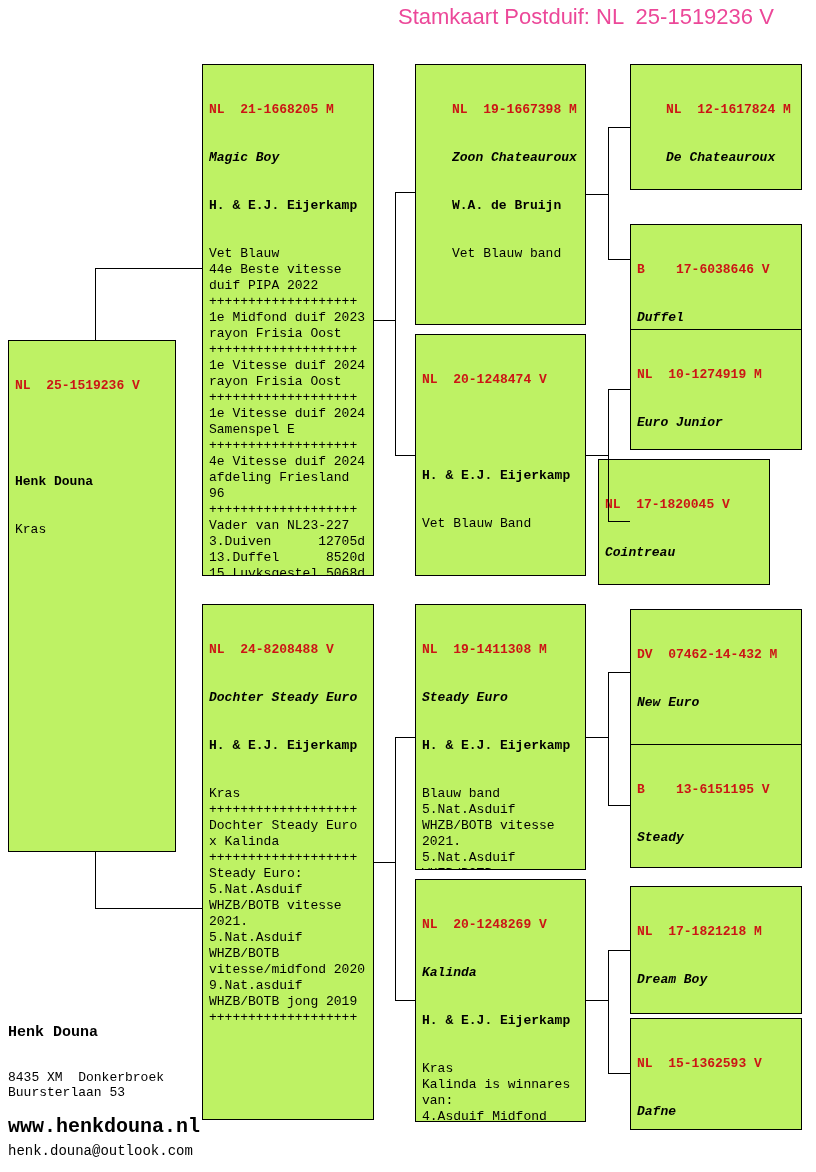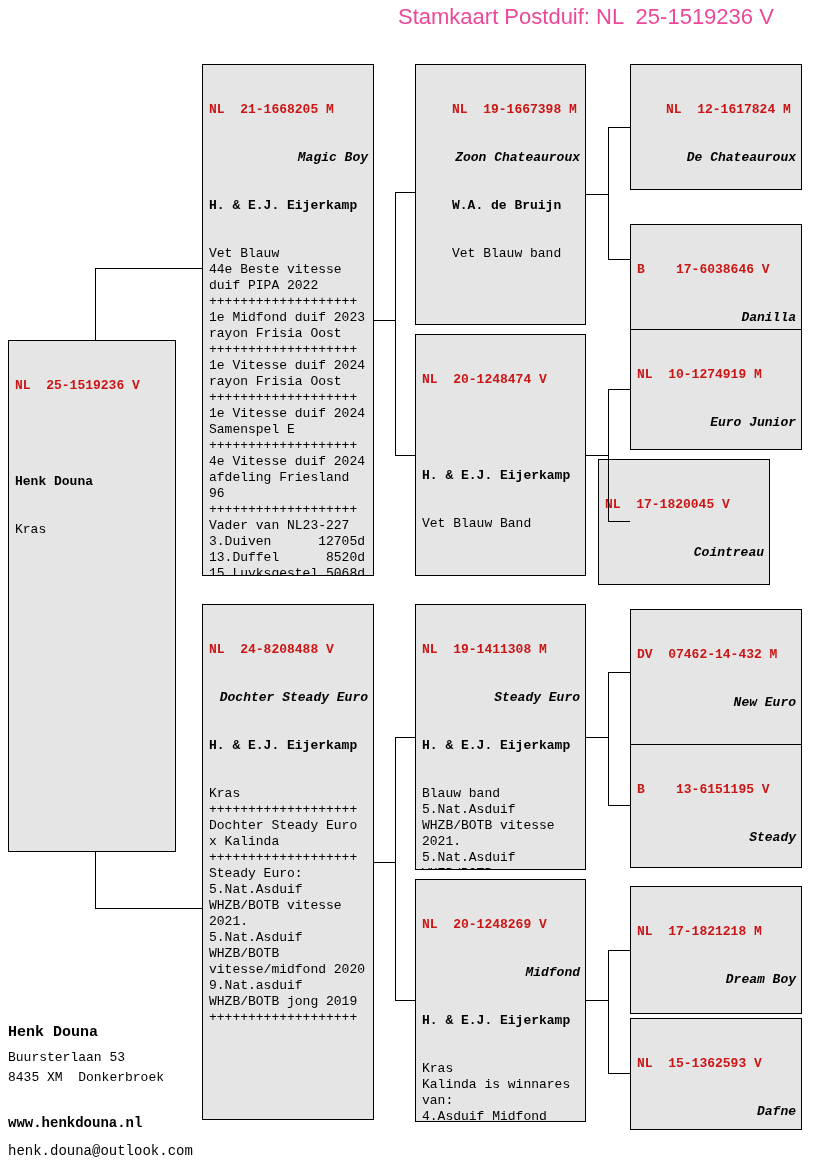--- a/index.html
+++ b/index.html
@@ -6,35 +6,35 @@
   body {
     width:816px; height:1172px; position:relative; background:#ffffff;
     font-family:"Liberation Mono", monospace; color:#000;
   }
   .title {
     position:absolute; left:398px; top:4px;
     font-family:"Liberation Sans", sans-serif;
     font-size:22px; color:#ec4899; white-space:pre;
   }
   .box {
-    position:absolute; border:1px solid #000; background:#e5e5e5;
+    position:absolute; border:1px solid #000; background:#bef264;
     box-sizing:border-box; padding:5px 5px 0 6px;
     font-size:13px; line-height:16px; white-space:pre; overflow:hidden;
   }
   .ring  { color:#cc1515; font-weight:bold; min-height:16px; }
-  .pname { font-weight:bold; font-style:italic; min-height:16px;text-align:right; }
+  .pname { font-weight:bold; font-style:italic; min-height:16px; }
   .owner { font-weight:bold; min-height:16px; }
   .bline { min-height:16px; }
   .hline, .vline { position:absolute; background:#000; }
   .hline { height:1px; }
   .vline { width:1px; }
   .addr-name  { position:absolute; left:8px; top:1024px; font-size:15px; font-weight:bold; white-space:pre; }
-  .addr-line1 { position:absolute; left:8px; top:1050px; font-size:13px; white-space:pre; }
+  .addr-line1 { position:absolute; left:8px; top:1085px; font-size:13px; white-space:pre; }
   .addr-line2 { position:absolute; left:8px; top:1070px; font-size:13px; white-space:pre; }
-  .addr-web   { position:absolute; left:8px; top:1115px; font-size:14px; font-weight:bold; white-space:pre;text-align:center; }
+  .addr-web   { position:absolute; left:8px; top:1115px; font-size:20px; font-weight:bold; white-space:pre;text-align:center; }
   .addr-mail  { position:absolute; left:8px; top:1143px; font-size:14px; white-space:pre; }
   .printinfo  { position:absolute; right:6px; top:1179px; font-size:11px; font-style:italic; white-space:pre; }
 </style>
 </head>
 <body>
 
 <div class="title">Stamkaart Postduif: NL  25-1519236 V</div>
 
 <div class="box" style="left:8px; top:340px; width:168px; height:512px;">
   <div class="ring">NL  25-1519236 V</div>
@@ -73,35 +73,35 @@
 
 <div class="box" style="left:415px; top:604px; width:171px; height:266px;">
   <div class="ring">NL  19-1411308 M</div>
   <div class="pname">Steady Euro</div>
   <div class="owner">H. &amp; E.J. Eijerkamp</div>
   <div><div class="bline">Blauw band</div><div class="bline">5.Nat.Asduif</div><div class="bline">WHZB/BOTB vitesse</div><div class="bline">2021.</div><div class="bline">5.Nat.Asduif</div><div class="bline">WHZB/BOTB</div></div>
 </div>
 
 <div class="box" style="left:415px; top:879px; width:171px; height:243px;">
   <div class="ring">NL  20-1248269 V</div>
-  <div class="pname">Midfond</div>
+  <div class="pname">Kalinda</div>
   <div class="owner">H. &amp; E.J. Eijerkamp</div>
   <div><div class="bline">Kras</div><div class="bline">Kalinda is winnares</div><div class="bline">van:</div><div class="bline">4.Asduif Midfond</div></div>
 </div>
 
 <div class="box" style="left:630px; top:64px; width:172px; height:126px;padding-left:35px;">
   <div class="ring">NL  12-1617824 M</div>
   <div class="pname">De Chateauroux</div>
   
   
 </div>
 
 <div class="box" style="left:630px; top:199px; width:172px; height:121px;margin-top:25px;">
   <div class="ring">B    17-6038646 V</div>
-  <div class="pname">Danilla</div>
+  <div class="pname">Duffel</div>
   
   
 </div>
 
 <div class="box" style="left:630px; top:329px; width:172px; height:121px;">
   <div class="ring">NL  10-1274919 M</div>
   <div class="pname">Euro Junior</div>
   
   
 </div>

